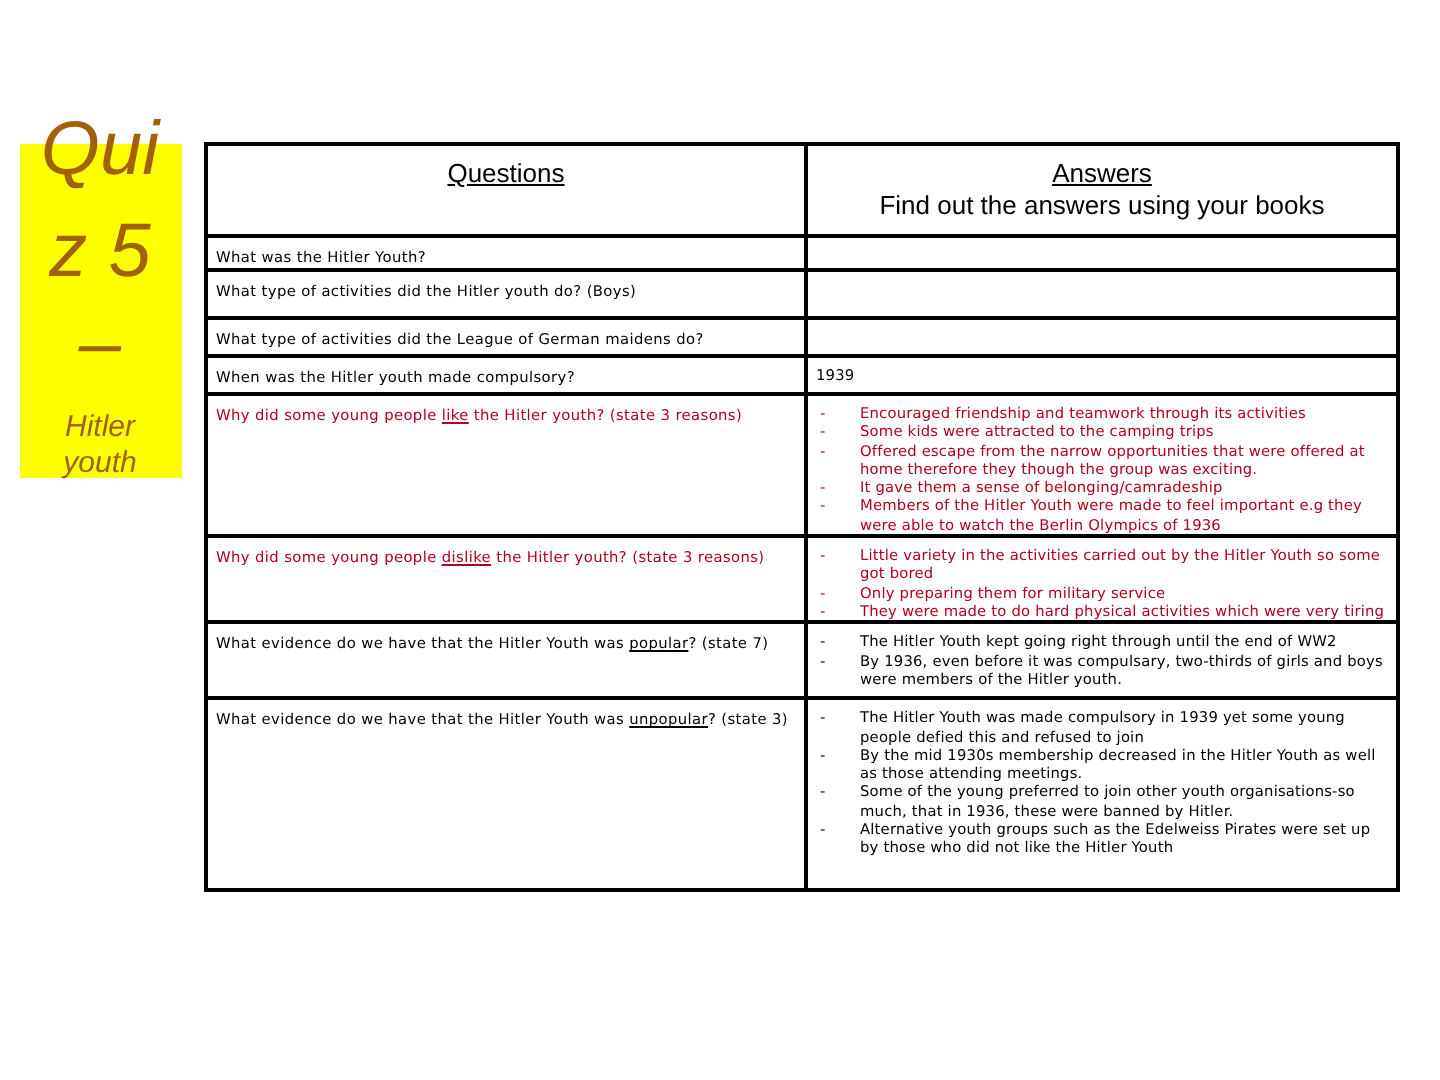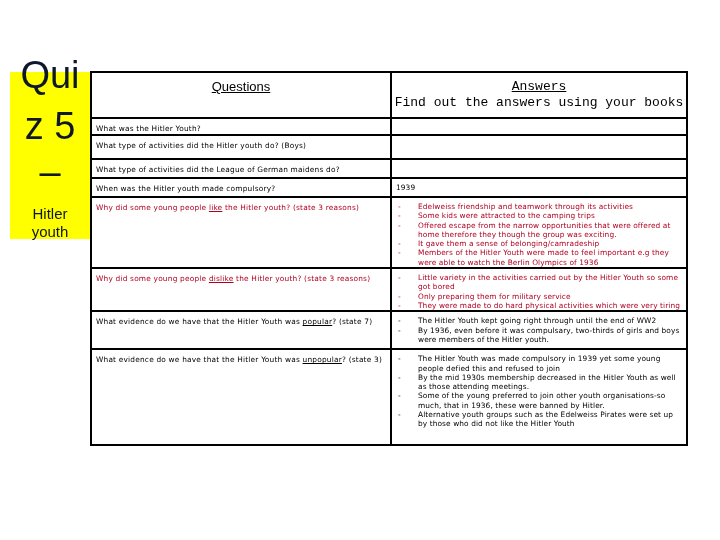--- a/index.html
+++ b/index.html
@@ -6,40 +6,40 @@
     body {
       width: 720px; height: 540px; background: #ffffff; position: relative; overflow: hidden;
       font-family: "DejaVu Sans", sans-serif; color: #000;
     }
     .title-box {
       position: absolute; left: 10px; top: 72px; width: 81px; height: 167px;
       background: #ffff00;
     }
     .title-line {
       position: absolute; left: 0; width: 100px; text-align: center;
-      font-family: "Liberation Sans", sans-serif; color: #0f172a;
+      font-family: "Liberation Sans", sans-serif; color: #a16207; font-style: italic;
     }
     .t1 { top: 53px; font-size: 38px; line-height: 44px; }
     .t2 { top: 104px; font-size: 38px; line-height: 44px; }
     .t3 { top: 150px; font-size: 38px; line-height: 44px; }
     .t4 { top: 205px; font-size: 15px; line-height: 18px; }
     .t5 { top: 223px; font-size: 15px; line-height: 18px; }
 
     table.quiz {
-      position: absolute; left: 90px; top: 71px; width: 596px;
+      position: absolute; left: 102px; top: 71px; width: 596px;
       border-collapse: collapse; table-layout: fixed;
     }
     table.quiz td, table.quiz th {
       border: 2px solid #000; vertical-align: top; padding: 0;
     }
     .col-q { width: 300px; }
     .col-a { width: 296px; }
     th { font-weight: normal; }
     .hdr-q { height: 38px; text-align: center; font-family: "Liberation Sans", sans-serif; font-size: 13px; padding-top: 6px !important; }
-    .hdr-a { height: 38px; text-align: center; font-family: Liberation Mono, monospace; font-size: 13px; line-height: 16px; padding-top: 6px !important; }
+    .hdr-a { height: 38px; text-align: center; font-family: Liberation Sans, sans-serif; font-size: 13px; line-height: 16px; padding-top: 6px !important; }
     .u { text-decoration: underline; }
     .qtext { font-size: 7.4px; line-height: 10px; padding: 5px 4px 0 4px !important; letter-spacing: 0.2px; }
     .red { color: #b00020; }
     .atext { font-size: 7.4px; line-height: 9.3px; padding: 4px 4px 0 4px !important; letter-spacing: 0.1px; }
     ul.bul { list-style: none; margin: 0; padding: 0; }
     ul.bul li { position: relative; padding-left: 22px; }
     ul.bul li::before { content: "-"; position: absolute; left: 2px; top: 0; }
     .r1 { height: 14px; } .r2 { height: 18px; } .r3 { height: 24px; } .r4 { height: 19px; }
     .r5 { height: 19px; } .r6 { height: 69px; } .r7 { height: 43px; } .r8 { height: 38px; } .r9 { height: 96px; }
     .q-link { text-decoration: underline; }
@@ -84,21 +84,21 @@
         <td class="atext"></td>
       </tr>
       <tr class="r5">
         <td class="qtext"><span>When was the Hitler youth made compulsory?</span><span class="q-link"></span><span></span></td>
         <td class="atext"><span>1939</span></td>
       </tr>
       <tr class="r6">
         <td class="qtext red"><span>Why did some young people </span><span class="q-link">like</span><span> the Hitler youth? (state 3 reasons)</span></td>
         <td class="atext red">
           <ul class="bul">
-            <li>Edelweiss friendship and teamwork through its activities</li>
+            <li>Encouraged friendship and teamwork through its activities</li>
             <li>Some kids were attracted to the camping trips</li>
             <li>Offered escape from the narrow opportunities that were offered at home therefore they though the group was exciting.</li>
             <li>It gave them a sense of belonging/camradeship</li>
             <li>Members of the Hitler Youth were made to feel important e.g they were able to watch the Berlin Olympics of 1936</li>
           </ul>
         </td>
       </tr>
       <tr class="r7">
         <td class="qtext red"><span>Why did some young people </span><span class="q-link">dislike</span><span> the Hitler youth? (state 3 reasons)</span></td>
         <td class="atext red">

